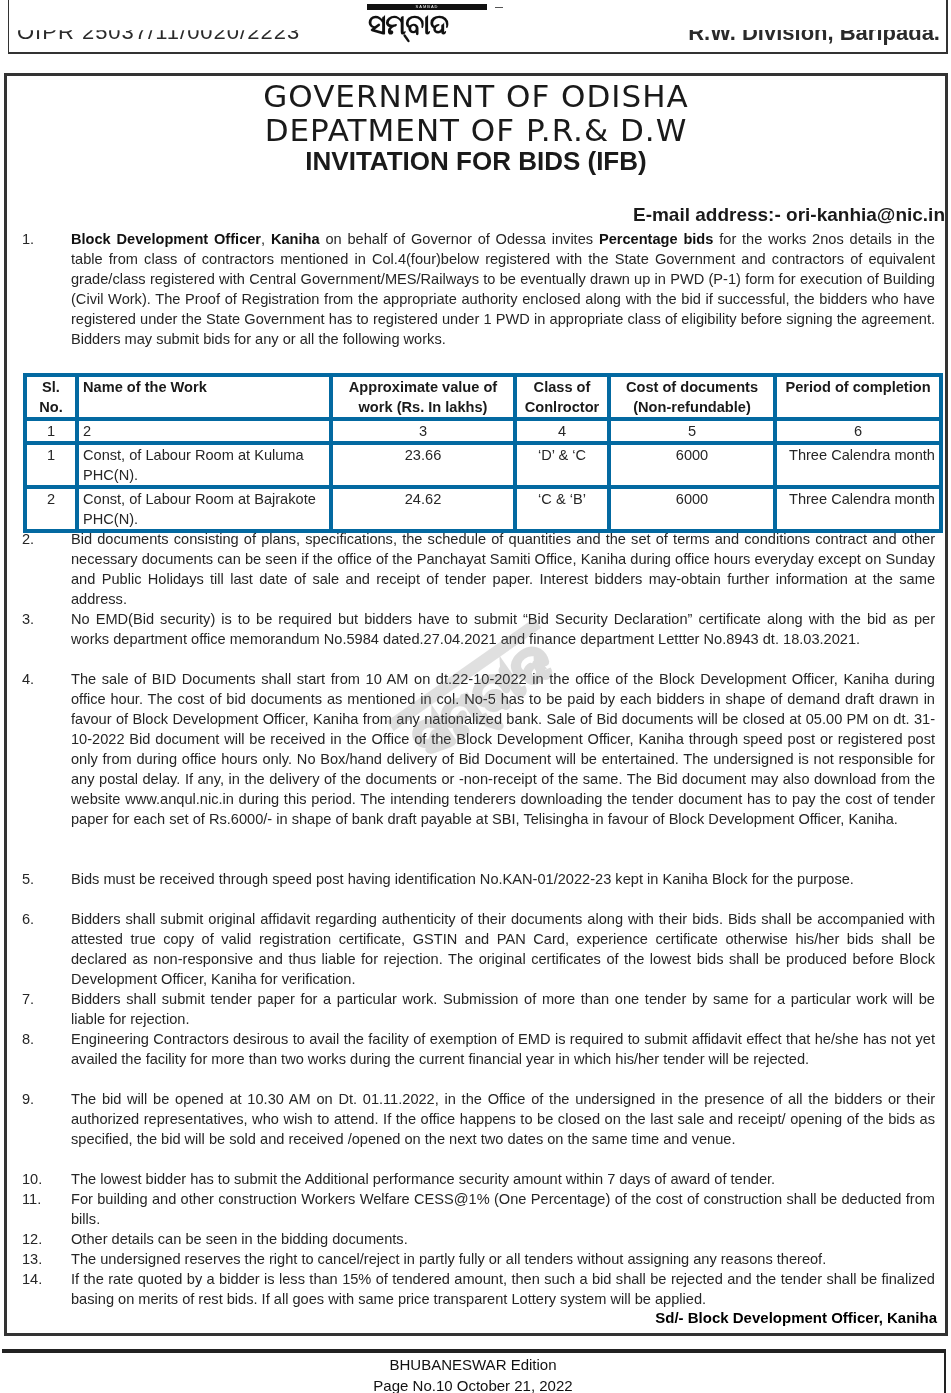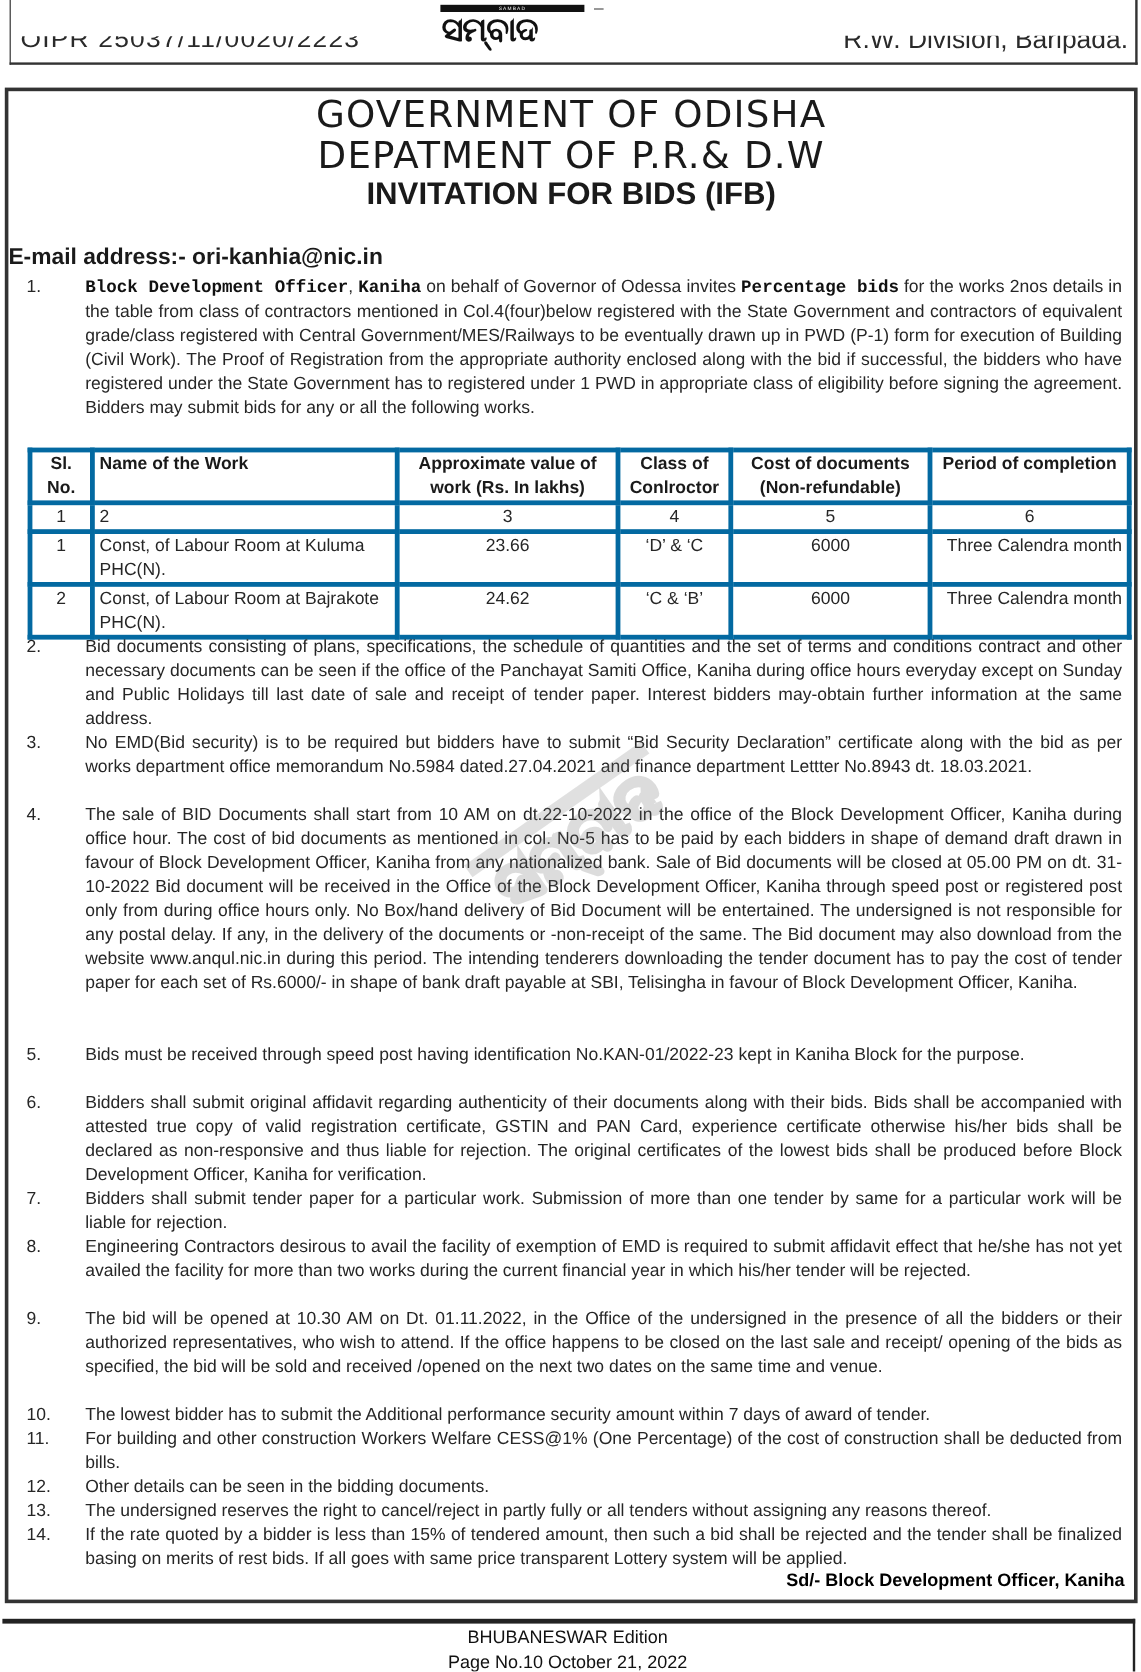--- a/index.html
+++ b/index.html
@@ -12,21 +12,21 @@
     position: absolute; left: 8px; top: -4px; width: 937px; height: 56px;
     border-left: 1px solid #333; border-right: 2px solid #333; border-bottom: 2px solid #333;
     overflow: hidden;
   }
   .prev-left {
     position: absolute; left: 8px; top: 24px; font-size: 22px; color: #2a2a2a;
     font-family: "Liberation Sans", sans-serif; letter-spacing: 1px;
     transform: scaleY(0.9); clip-path: inset(38% 0 0 0);
   }
   .prev-right {
-    position: absolute; right: 6px; top: 24px; font-size: 22px; font-weight: normal; color: #2a2a2a;
+    position: absolute; right: 6px; top: 24px; font-size: 22px; font-weight: bold; color: #2a2a2a;
     clip-path: inset(38% 0 0 0);
   }
   .masthead {
     position: absolute; left: 362px; top: 2px; width: 140px; height: 40px; background: #fff; z-index: 3;
   }
   .masthead .bar {
     position: absolute; left: 5px; top: 2px; width: 120px; height: 6px; background: #111;
     color: #fff; font-size: 4px; text-align: center; line-height: 6px; letter-spacing: 1px;
   }
   .masthead .logo {
@@ -44,29 +44,29 @@
   .h1, .h2 {
     position: absolute; left: 0; width: 100%; text-align: center; font-weight: normal;
     font-family: "DejaVu Sans", sans-serif; color: #1a1a1a; letter-spacing: 1px;
   }
   .h1 { top: 2px; font-size: 31px; }
   .h2 { top: 36px; font-size: 31px; }
   .h3 { position: absolute; left: 0; width: 100%; text-align: center; font-weight: bold;
         top: 70px; font-size: 26px; color: #1a1a1a; font-family: "Liberation Sans", sans-serif; }
   .h4 { position: absolute; left: 0; width: 100%; text-align: center; font-weight: bold;
         top: 100px; font-size: 22px; color: #1a1a1a; }
-  .h5 { position: absolute; left: 0; width: 100%; text-align: left; font-weight: bold;
+  .h5 { position: absolute; left: 0; width: 100%; text-align: right; font-weight: bold;
         top: 128px; font-size: 19px; color: #1a1a1a; }
 
   .para {
     position: absolute; left: 12px; width: 916px; font-size: 14.6px; line-height: 20px; color: #262626;
   }
   .para .num { position: absolute; left: 3px; top: 0; }
   .para .txt { display: block; margin-left: 52px; text-align: justify; text-align-last: left; }
-  .para b { color: #111; font-family: Liberation Mono, monospace; }
+  .para b { color: #111; }
 
   table.works {
     position: absolute; left: 16px; top: 297px; width: 920px; border-collapse: collapse;
     font-size: 14.6px; color: #262626;
   }
   table.works th, table.works td {
     border: 4px solid #0369a1; padding: 0 4px; line-height: 20px; vertical-align: top;
   }
   table.works th { font-weight: bold; color: #1a1a1a; text-align: center; }
   table.works th.left, table.works td.left { text-align: left; }

